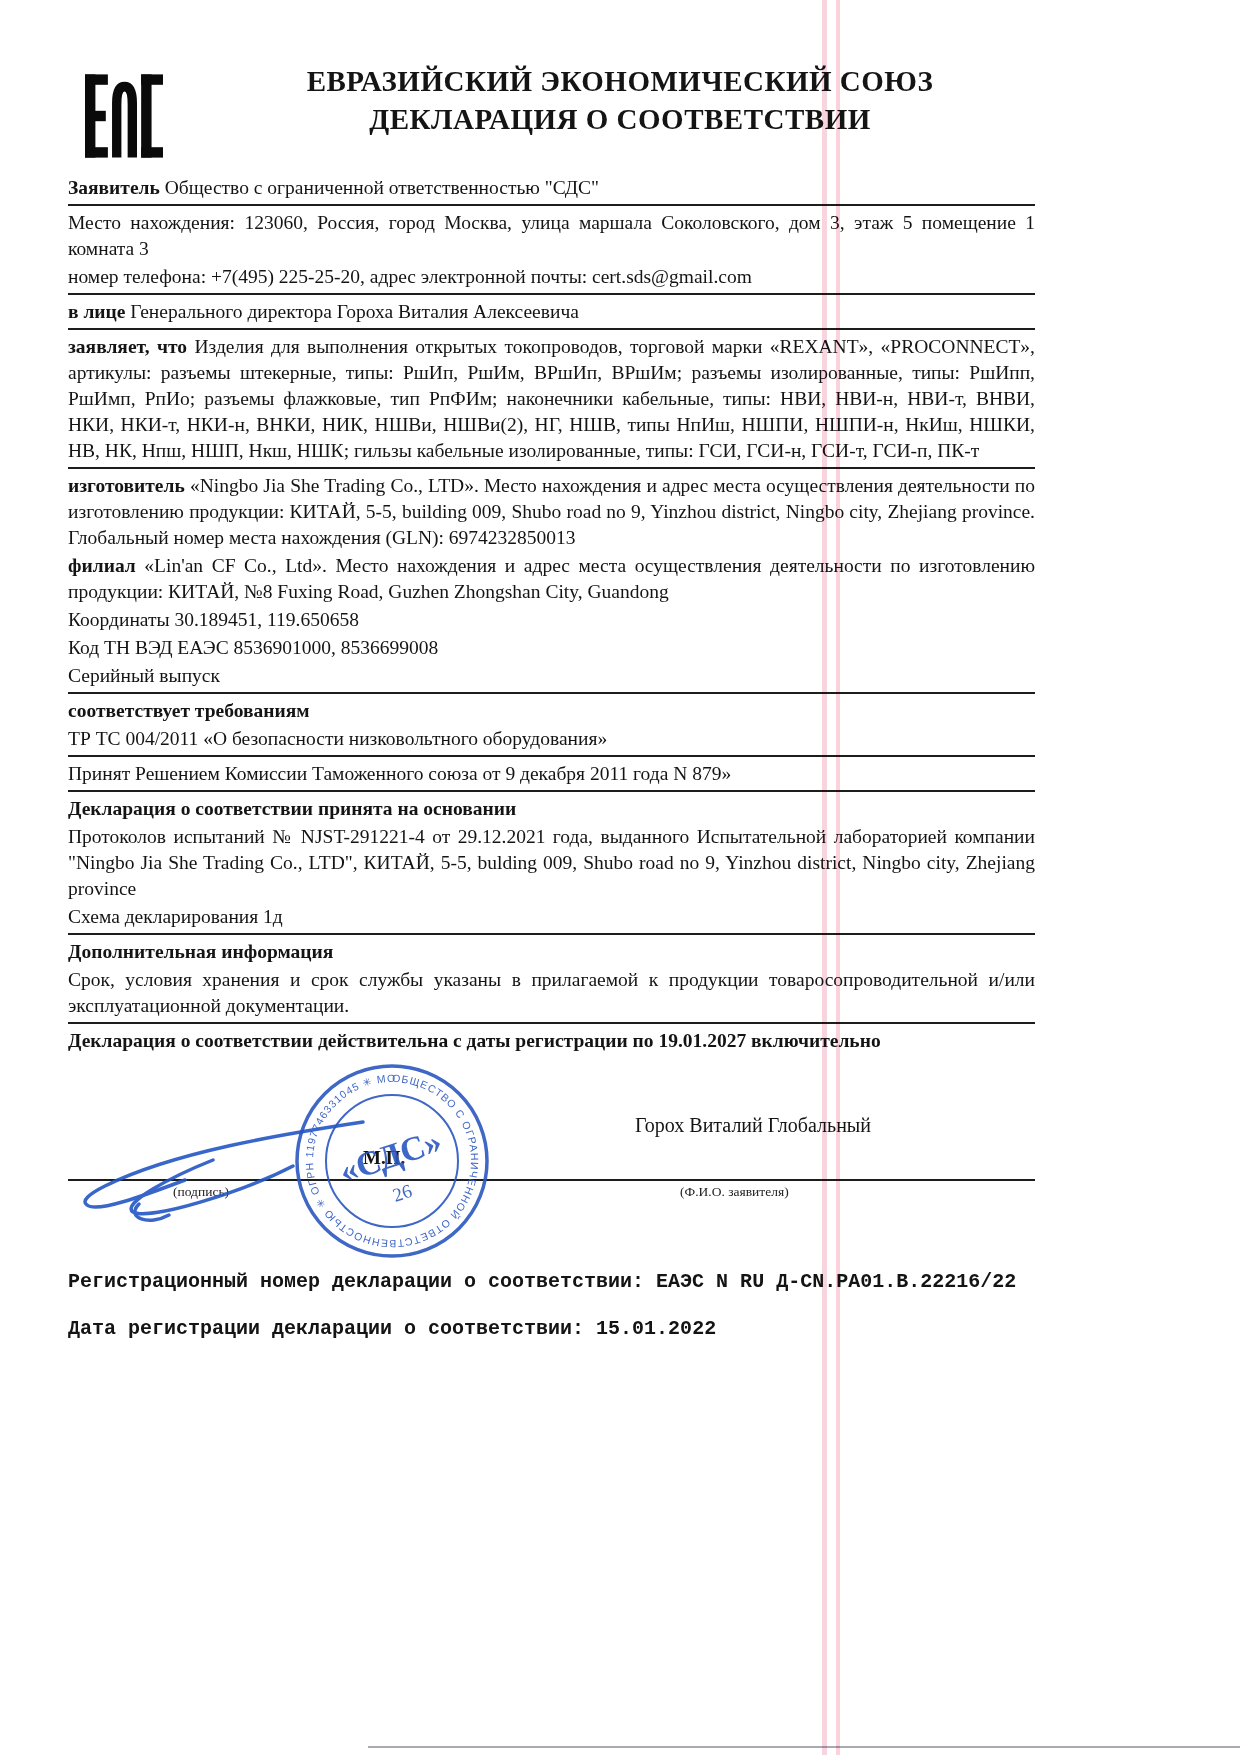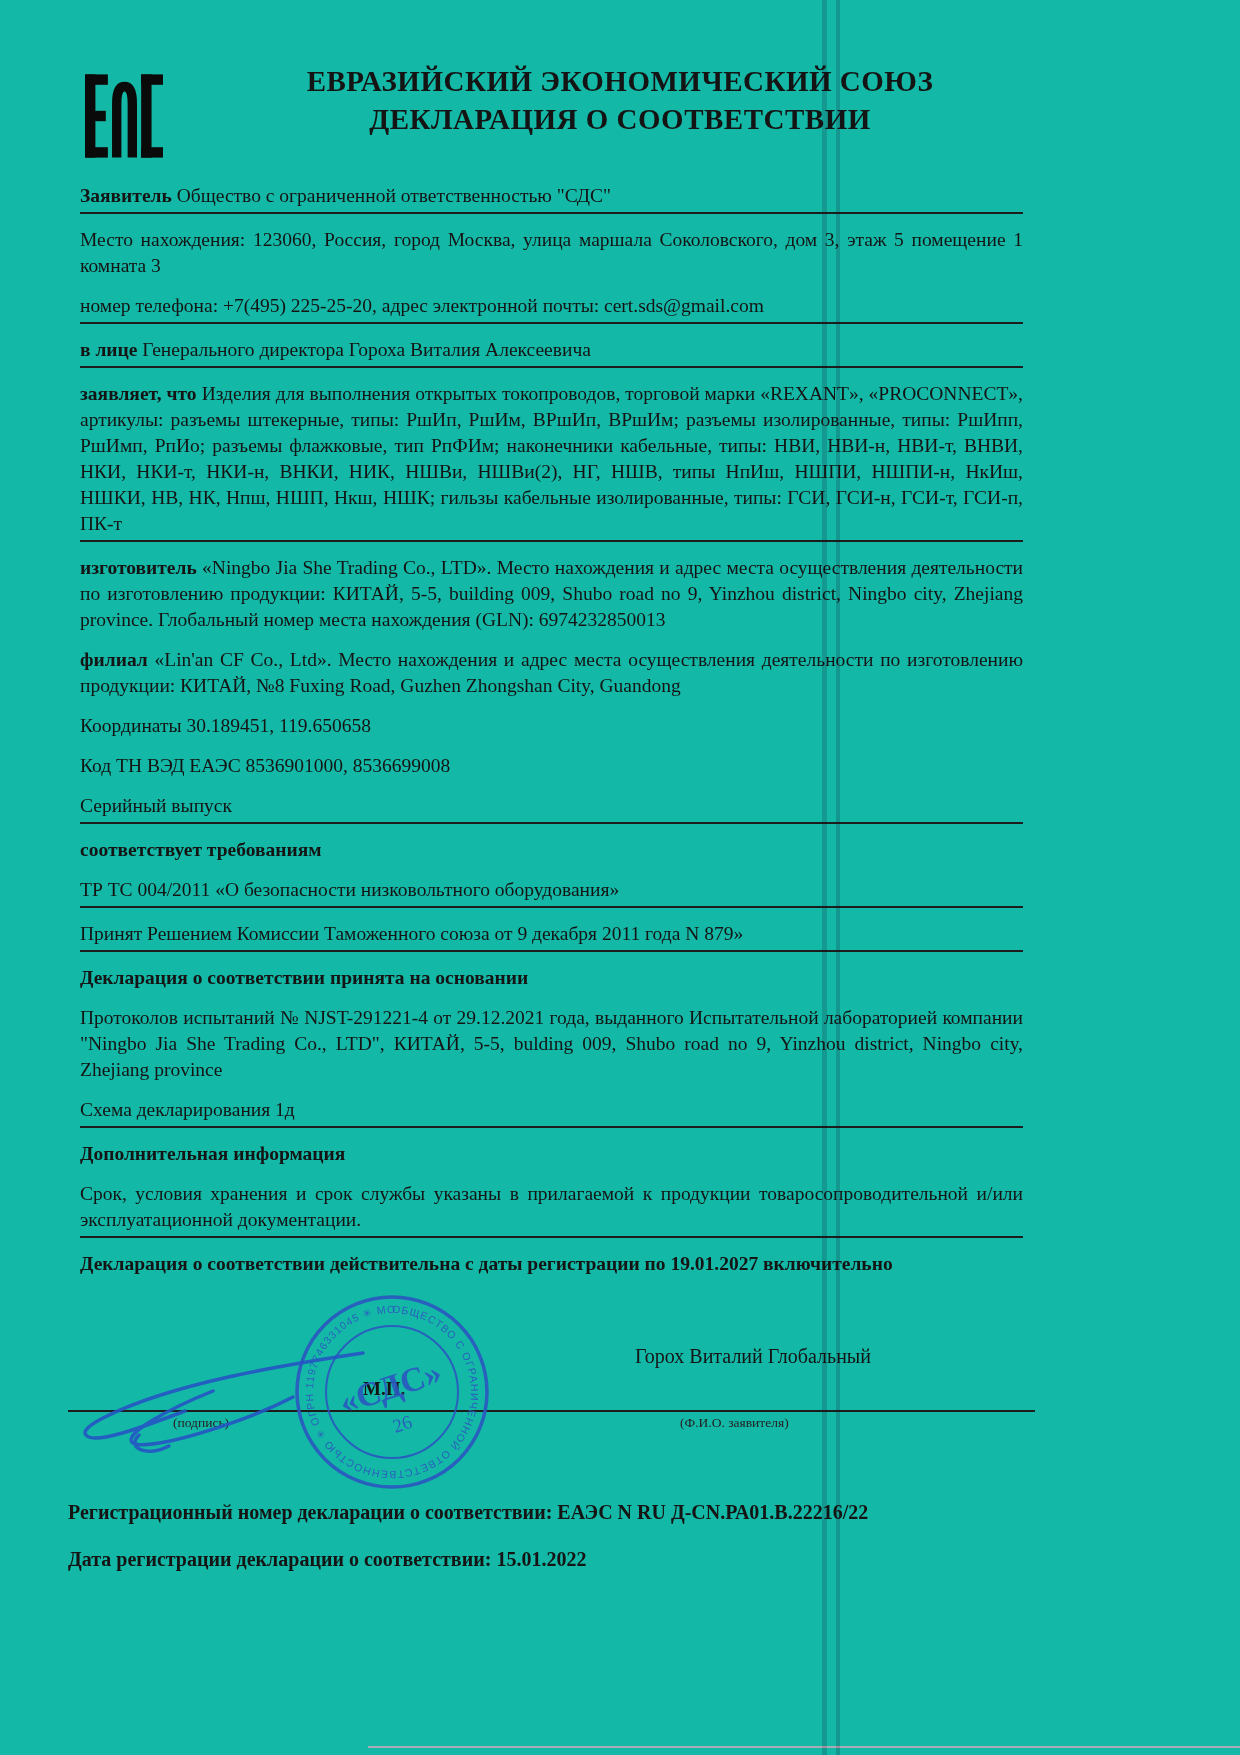--- a/index.html
+++ b/index.html
@@ -1,49 +1,49 @@
 <!DOCTYPE html>
 <html><head>
 <meta charset="utf-8">
 <style>
   html,body { margin:0; padding:0; background:#e8e8e8; }
   .page {
     position:relative; width:1240px; height:1755px; margin:0 auto;
-    background:#14b8a6; overflow:hidden;
+    background:#ffffff; overflow:hidden;
     font-family:"Liberation Serif","DejaVu Serif",serif; color:#141414;
   }
   
   .artifact { position:absolute; top:0; bottom:0; z-index:40; pointer-events:none; mix-blend-mode:multiply; }
   .a1 { left:822px; width:5px; background:rgba(243,176,194,0.55); }
   .a2 { left:836px; width:4px; background:rgba(246,152,178,0.45); }
   .bottom-artifact { position:absolute; left:368px; right:0; bottom:7px; border-top:2px solid #a9aab4; }
 
   header { position:relative; height:170px; }
   .eac-logo { position:absolute; left:85px; top:74px; width:78px; height:84px; }
   .eac-logo svg { width:100%; height:100%; }
   .title { padding-top:62px; text-align:center; font-weight:bold; font-size:29px; line-height:38px; letter-spacing:0.5px; }
 
   .content { margin:4px 205px 0 68px; font-size:19.5px; line-height:26px; text-align:justify; }
-  .content p { margin:12px; padding:1px 0; }
+  .content p { margin:0; padding:1px 0; }
   .rule { border-bottom:2px solid #1d1d1d; padding-bottom:3px !important; margin-bottom:3px !important; }
   .bold { font-weight:bold; }
   .lead { font-weight:bold; }
 
   .sig-block { position:relative; height:185px; margin:4px 205px 0 68px; }
   .signature { position:absolute; left:5px; top:45px; width:300px; height:140px; z-index:3; }
   .stamp { position:absolute; left:224px; top:2px; width:200px; height:200px; z-index:2; opacity:0.9; }
   .mp { position:absolute; left:295px; top:88px; font-size:19px; z-index:1;font-weight:bold; }
   .fio-name { position:absolute; left:520px; top:55px; width:330px; text-align:center; font-size:20px; }
   .sig-line { position:absolute; left:0; right:0; top:120px; border-top:2px solid #1d1d1d; }
   .cap { position:absolute; top:125px; font-size:13.5px; color:#222; }
   .cap-podpis { left:105px; }
   .cap-fio { left:612px; }
 
   .footer { margin:26px 205px 0 68px; font-size:20px; }
-  .footer p { margin:0 0 24px 0; font-weight:bold; }
+  .footer p { margin:0 0 24px 0; font-weight:bold;font-family:Liberation Mono, monospace; }
 </style>
 </head>
 <body>
 
 <div class="page">
 
   <div class="artifact a1"></div>
   <div class="artifact a2"></div>
   <div class="bottom-artifact"></div>
 

